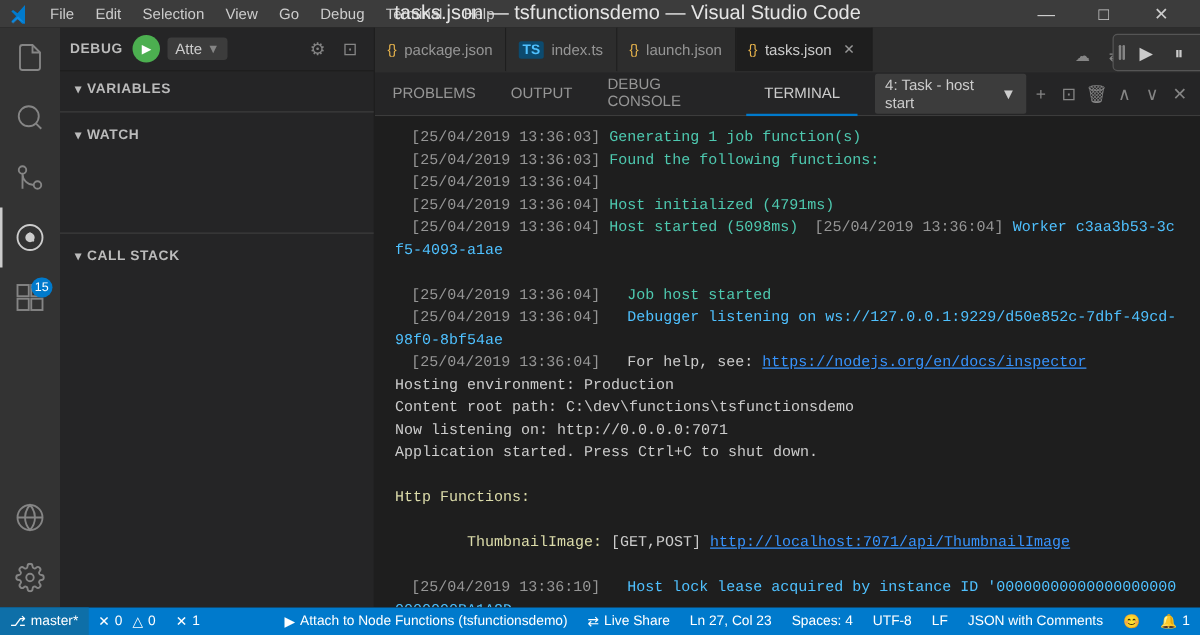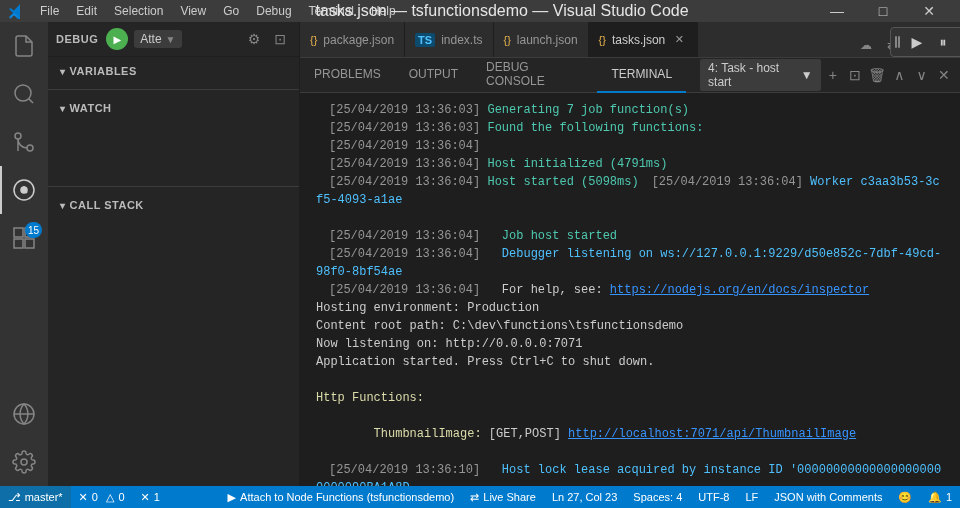--- a/index.html
+++ b/index.html
@@ -286,21 +286,21 @@
             </div>
             <div class="panel-tab-btn">+</div>
             <div class="panel-tab-btn">⊡</div>
             <div class="panel-tab-btn">🗑</div>
             <div class="panel-tab-btn">∧</div>
             <div class="panel-tab-btn">∨</div>
             <div class="panel-tab-btn">✕</div>
           </div>
         </div>
         <div class="terminal-content">
-          <div class="terminal-line"><span class="t-gray">[25/04/2019 13:36:03] </span><span class="t-green">Generating 7 job function(s)</span></div>
+          <div class="terminal-line"><span class="t-gray">[25/04/2019 13:36:03] </span><span class="t-green">Generating 1 job function(s)</span></div>
           <div class="terminal-line"><span class="t-gray">[25/04/2019 13:36:03] </span><span class="t-green">Found the following functions:</span></div>
           <div class="terminal-line"><span class="t-gray">[25/04/2019 13:36:04]</span></div>
           <div class="terminal-line"><span class="t-gray">[25/04/2019 13:36:04] </span><span class="t-green">Host initialized (4791ms)</span></div>
           <div class="terminal-line"><span class="t-gray">[25/04/2019 13:36:04] </span><span class="t-green">Host started (5098ms)</span><span class="t-gray">[25/04/2019 13:36:04] </span><span class="t-cyan">Worker c3aa3b53-3cf5-4093-a1ae</span></div>
           <div class="terminal-line">&nbsp;</div>
           <div class="terminal-line"><span class="t-gray">[25/04/2019 13:36:04]   </span><span class="t-green">Job host started</span></div>
           <div class="terminal-line"><span class="t-gray">[25/04/2019 13:36:04]   </span><span class="t-cyan">Debugger listening on ws://127.0.0.1:9229/d50e852c-7dbf-49cd-98f0-8bf54ae</span></div>
           <div class="terminal-line"><span class="t-gray">[25/04/2019 13:36:04]   </span><span class="t-white">For help, see: </span><span class="t-link">https://nodejs.org/en/docs/inspector</span></div>
           <div class="terminal-line"><span class="t-white">Hosting environment: Production</span></div>
           <div class="terminal-line"><span class="t-white">Content root path: C:\dev\functions\tsfunctionsdemo</span></div>

